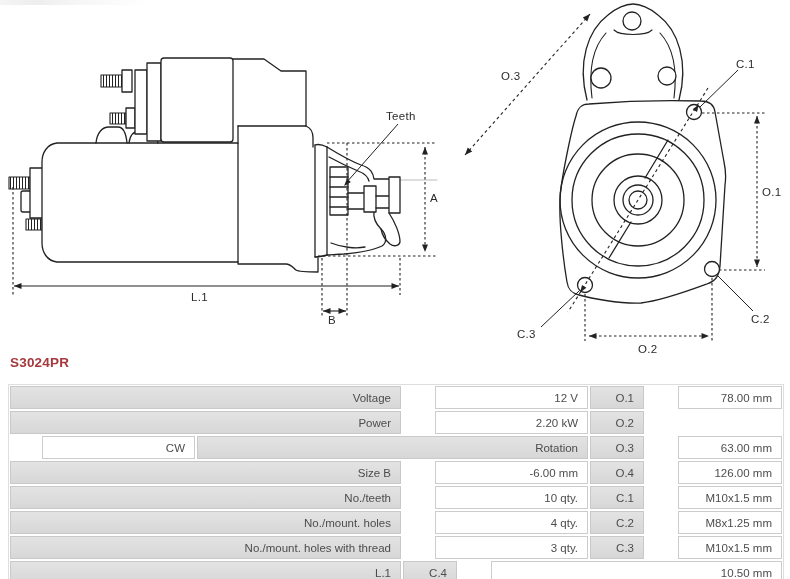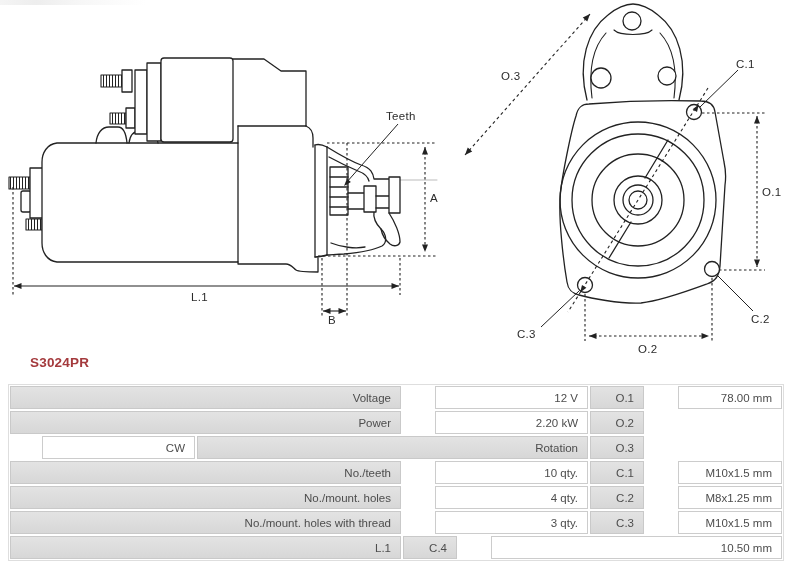--- a/index.html
+++ b/index.html
@@ -11,21 +11,21 @@
     position:absolute;left:0;top:0;width:146px;height:5px;opacity:.7;
     background:linear-gradient(90deg,#f0f0f0 0%,#e6e6e6 25%,#f3f3f3 55%,#ffffff 100%);
   }
   svg{position:absolute;left:0;top:0;}
   svg text{
     font-family:"Liberation Sans", sans-serif;
     font-size:11.5px;fill:#2b2b2b;letter-spacing:.3px;
   }
   #part-number{
     position:absolute;left:10px;top:355px;
-    font-size:13.5px;font-weight:bold;color:#a43a3d;letter-spacing:.2px;margin-left:20px;
+    font-size:13.5px;font-weight:bold;color:#a43a3d;letter-spacing:.2px;
   }
   #spec-table{
     position:absolute;left:8px;top:384px;width:772px;
     border:1px solid #dedede;background:#ffffff;padding:1px;
     display:flex;flex-direction:column;gap:2px;
   }
   .spec-row{display:flex;gap:2px;height:23px;}
   .cell{
     box-sizing:border-box;display:flex;align-items:center;justify-content:flex-end;
     font-size:11.5px;color:#4d4d4d;padding-right:9px;white-space:nowrap;
@@ -216,20 +216,27 @@
     </div>
     <div class="spec-row">
       <div class="cell gray  c1">Power</div>
       <div class="cell white c2">2.20 kW</div>
       <div class="cell gray  c3">O.2</div>
     </div>
     <div class="spec-row">
       <div class="cell white c2">CW</div>
       <div class="cell gray  c1">Rotation</div>
       <div class="cell gray  c3">O.3</div>
+      <div class="cell white c4">63.00 mm</div>
+    </div>
+    <div class="spec-row">
+      <div class="cell gray  c1">Size B</div>
+      <div class="cell white c2">-6.00 mm</div>
+      <div class="cell gray  c3">O.4</div>
+      <div class="cell white c4">126.00 mm</div>
     </div>
     <div class="spec-row">
       <div class="cell gray  c1">No./teeth</div>
       <div class="cell white c2">10 qty.</div>
       <div class="cell gray  c3">C.1</div>
       <div class="cell white c4">M10x1.5 mm</div>
     </div>
     <div class="spec-row">
       <div class="cell gray  c1">No./mount. holes</div>
       <div class="cell white c2">4 qty.</div>

